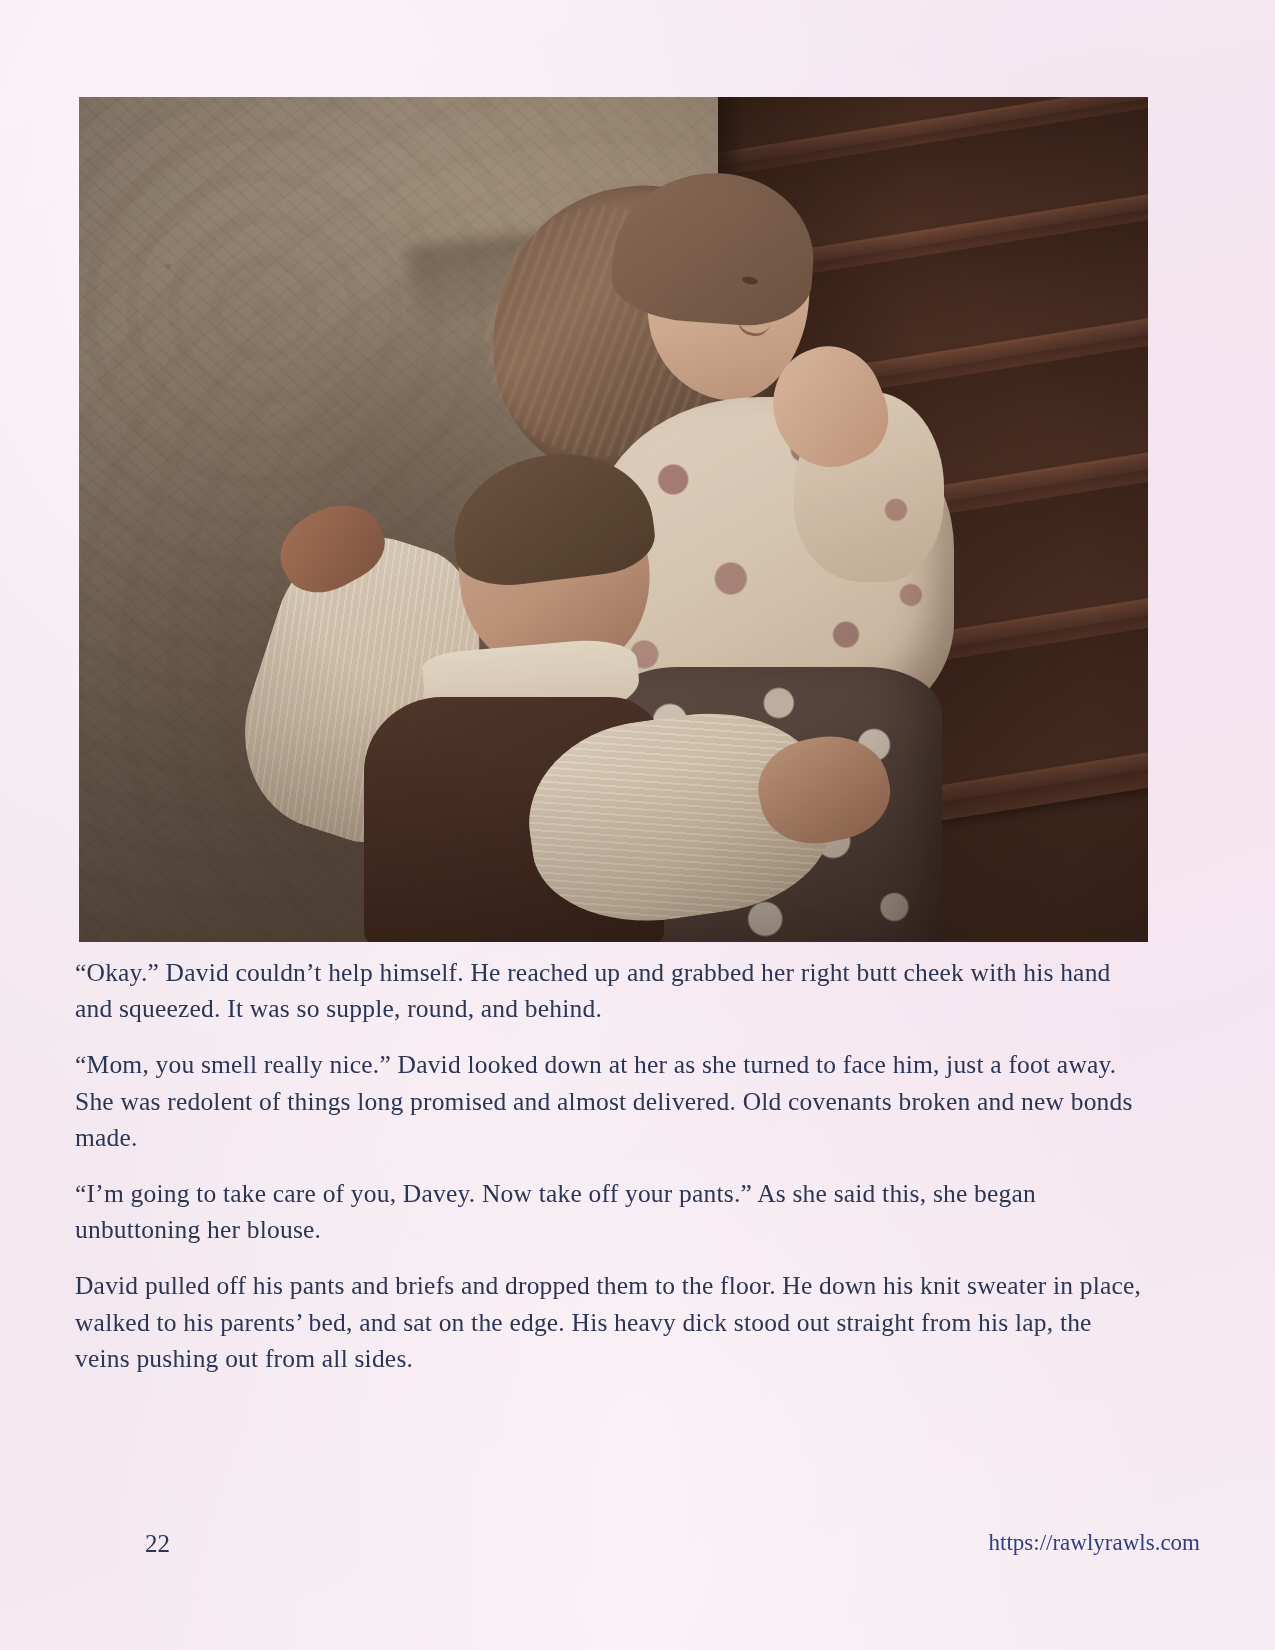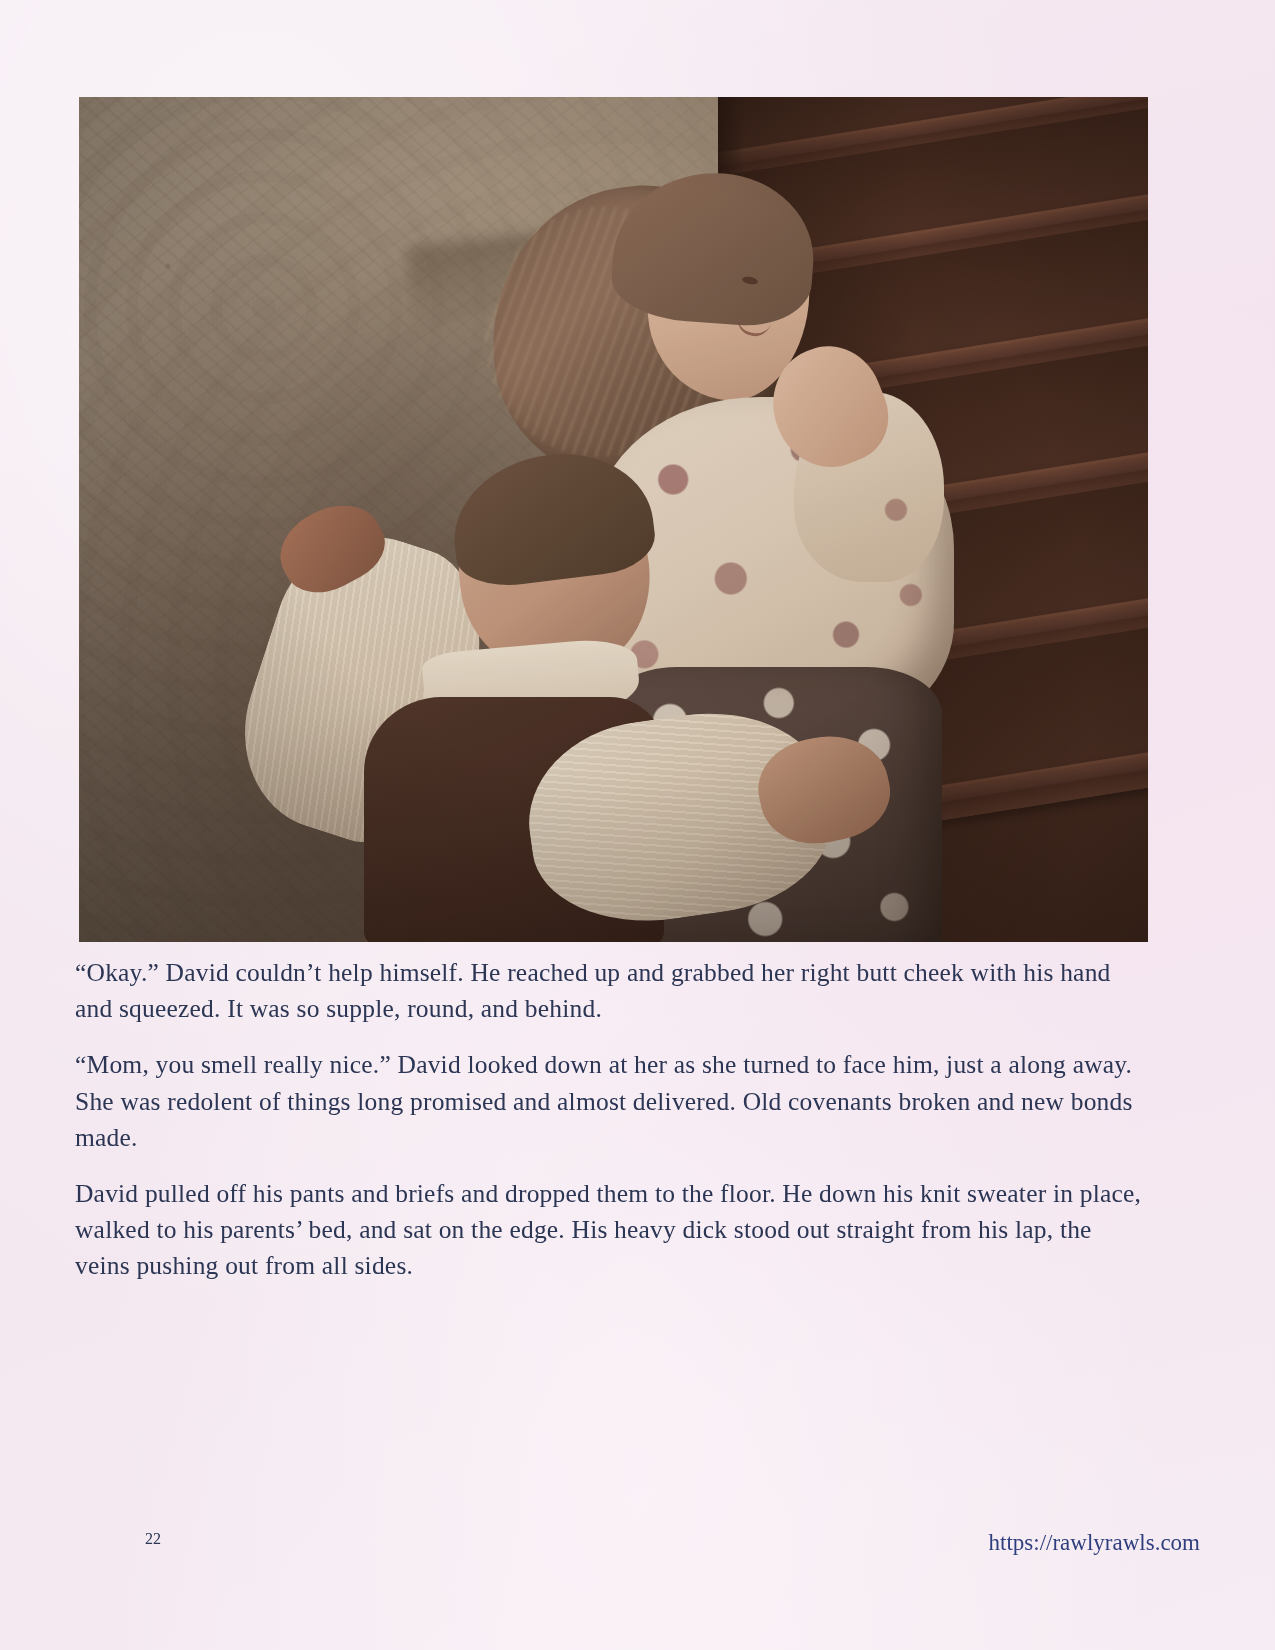--- a/index.html
+++ b/index.html
@@ -292,21 +292,21 @@
     left: 75px;
     right: 75px;
     top: 1530px;
     height: 34px;
   }
   .page-number {
     position: absolute;
     left: 70px;
     top: 0;
     color: #2b3554;
-    font-size: 16px;
+    font-size: 25px;
   }
   .site-link {
     position: absolute;
     right: 0;
     top: 0;
     color: #2f3e7e;
     font-size: 23px;
     text-decoration: none;
     text-align: center;
   }
@@ -366,21 +366,22 @@
         <div class="hand-butt"></div>
       </div>
 
       <div class="sepia"></div>
       <div class="vignette"></div>
     </div>
   </div>
 
   <div class="body-text">
     <p>“Okay.” David couldn’t help himself. He reached up and grabbed her right butt cheek with his hand and squeezed. It was so supple, round, and behind.</p>
-    <p>“Mom, you smell really nice.” David looked down at her as she turned to face him, just a along away. She was redolent of things long promised and almost delivered. Old covenants broken and new bonds made.</p>
+    <p>“Mom, you smell really nice.” David looked down at her as she turned to face him, just a foot away. She was redolent of things long promised and almost delivered. Old covenants broken and new bonds made.</p>
+    <p>“I’m going to take care of you, Davey. Now take off your pants.” As she said this, she began unbuttoning her blouse.</p>
     <p>David pulled off his pants and briefs and dropped them to the floor. He down his knit sweater in place, walked to his parents’ bed, and sat on the edge. His heavy dick stood out straight from his lap, the veins pushing out from all sides.</p>
   </div>
 
   <div class="footer">
     <div class="page-number">22</div>
     <a class="site-link" href="#">https://rawlyrawls.com</a>
   </div>
 
 </div>
 

